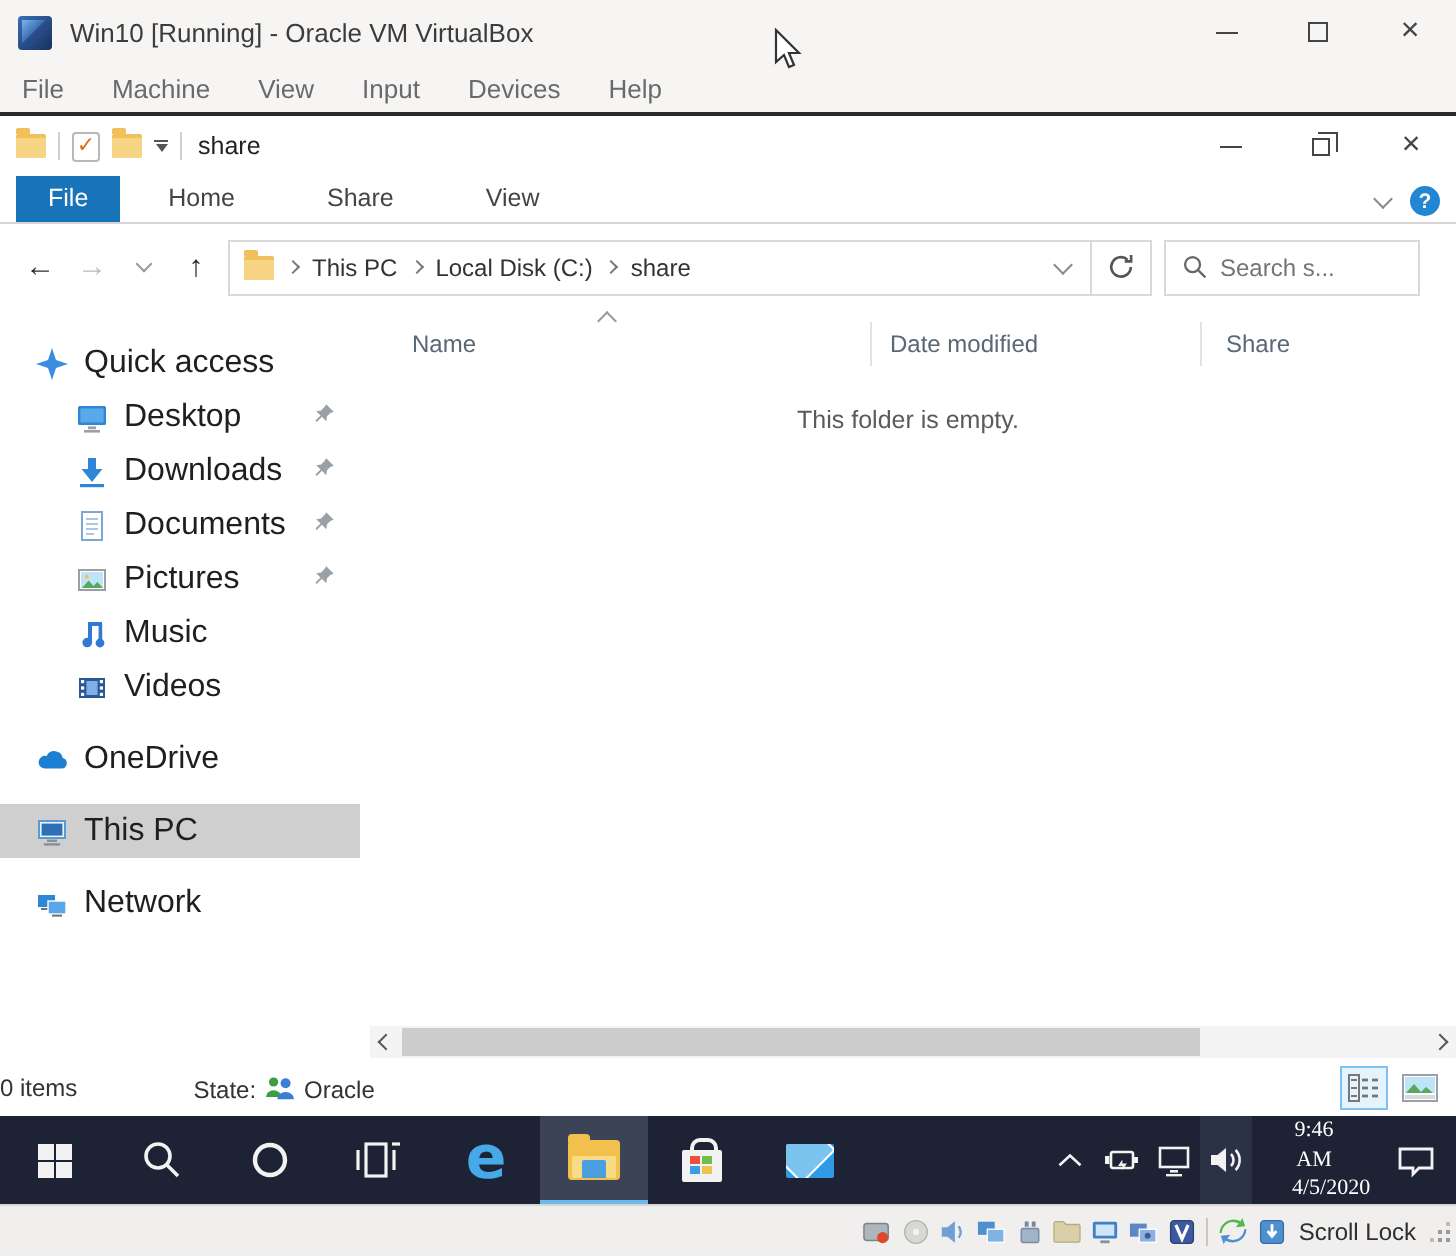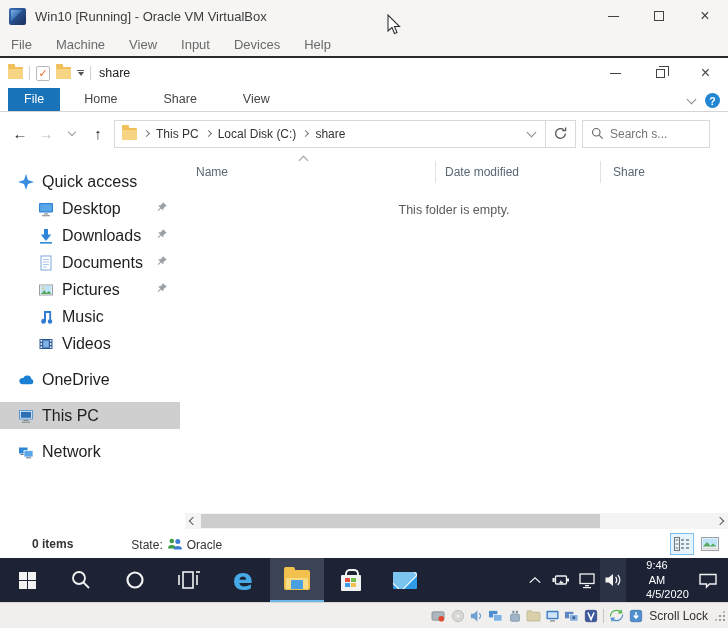--- a/index.html
+++ b/index.html
@@ -71,37 +71,37 @@
   .side-item.child { padding-left:38px;text-align:right; }
   .side-item.selected { background:#cfcfcf; }
   .side-item .lbl { margin-left:8px; font-size:16px; color:#1f1f1f; white-space:nowrap; }
   .side-item .pin { position:absolute; right:12px; top:6px; }
   .side-gap { height:9px; }
   .icon16 { width:16px; height:16px; flex:0 0 16px; display:inline-block; }
 
   .filelist { position:relative; flex:1; height:100%; }
   .col-headers { position:absolute; left:0; top:4px; height:26px; width:100%; display:flex; align-items:center; }
   .col { font-size:12px; color:#5a6775; }
-  .col-name { position:absolute; left:16px; }
+  .col-name { position:absolute; left:26px; }
   .col-date { position:absolute; left:265px; }
   .col-type { position:absolute; left:433px; }
   .col-div { position:absolute; top:2px; width:1px; height:22px; background:#e2e2e2; }
   .sort-caret { position:absolute; left:120px; top:-2px; width:7px; height:7px; border-left:1.2px solid #9a9a9a; border-top:1.2px solid #9a9a9a; transform:rotate(45deg); }
   .empty-msg { position:absolute; left:0; top:48px; width:100%; text-align:center; font-size:12.5px; color:#5a5a5a; }
 
   .hscroll { position:absolute; left:5px; bottom:1px; right:0; height:16px; background:#f4f4f4; display:flex; align-items:center; }
   .hs-arrow { width:16px; height:16px; display:flex; align-items:center; justify-content:center; }
   .hs-chev { width:6px; height:6px; border-left:1.5px solid #5a5a5a; border-bottom:1.5px solid #5a5a5a; }
   .hs-chev.left { transform:rotate(45deg); }
   .hs-chev.right { transform:rotate(-135deg); }
   .hs-track { flex:1; height:16px; position:relative; }
   .hs-thumb { position:absolute; left:0; top:1px; width:78%; height:14px; background:#cdcdcd; }
 
   .ex-statusbar { position:absolute; left:0; top:472px; width:728px; height:28px; background:#fff; display:flex; align-items:center; }
-  .st-items { margin-left:32px; font-size:12px; color:#333;font-weight:bold; }
+  .st-items { margin-left:0; font-size:12px; color:#333; }
   .st-state { margin-left:58px; font-size:12px; color:#333; display:flex; align-items:flex-end; gap:4px; }
   .view-btns { margin-left:auto; margin-right:6px; display:flex; gap:4px; }
   .view-btn { width:24px; height:22px; display:flex; align-items:center; justify-content:center; border:1px solid transparent; }
   .view-btn.selected { border:1px solid #7ec0f0; background:#e5f3fd; }
 
   
   .taskbar { position:absolute; left:0; top:558px; width:728px; height:44px; background:#1d2335; display:flex; align-items:stretch; }
   .tb-slot { width:54px; height:44px; display:flex; align-items:center; justify-content:center; position:relative; }
   .tb-slot.active { background:#3c4356; }
   .tb-slot.active::after { content:""; position:absolute; left:0; bottom:0; width:100%; height:2px; background:#6cb8ea; }
@@ -114,21 +114,21 @@
   .tb-folder .front { position:absolute; left:2px; top:8px; width:22px; height:11px; background:#f7dc85; border-radius:1px; }
   .tb-folder .pocket { position:absolute; left:7px; top:10px; width:12px; height:9px; background:#4a9fe0; border-radius:1px 1px 0 0; }
   .store-bag { position:relative; width:20px; height:16px; background:#f2f2f2; border-radius:1px; margin-top:6px; }
   .store-bag::before { content:""; position:absolute; left:4px; top:-6px; width:10px; height:10px; border:2px solid #f2f2f2; border-bottom:none; border-radius:5px 5px 0 0; }
   .store-grid { position:absolute; left:4px; top:3px; width:12px; height:10px; display:grid; grid-template-columns:5px 5px; grid-template-rows:4px 4px; gap:1px; }
   .mail-env { position:relative; width:24px; height:17px; background:#2e9be6; border-radius:1px; overflow:hidden; }
   .mail-env::before { content:""; position:absolute; left:-4px; top:-9px; width:22px; height:22px; transform:rotate(45deg); background:#7cc4f0; border:1.5px solid #fff; }
   .tray { margin-left:auto; display:flex; align-items:center; }
   .tray-btn { width:26px; height:44px; display:flex; align-items:center; justify-content:center; }
   .tray-btn.hl { background:#2b3246; }
-  .clock { width:62px; text-align:center; color:#fff; font-size:11px; line-height:1.35; padding:0 20px; }
+  .clock { width:62px; text-align:center; color:#fff; font-size:11px; line-height:1.35; padding:0 20px;font-family:Liberation Serif, serif; }
   .action-center { width:40px; height:44px; display:flex; align-items:center; justify-content:center; }
 
   
   .vbox-statusbar { position:absolute; left:0; top:602px; width:728px; height:26px; background:#f0efee; border-top:1px solid #d8d6d4; display:flex; align-items:center; justify-content:flex-end; }
   .vb-ico { width:17px; height:16px; display:flex; align-items:center; justify-content:center; margin:0 1px; }
   .vb-sep { width:1px; height:14px; background:#c9c7c5; margin:0 3px; }
   .scroll-lock { font-size:12px; color:#2f2f2f; margin:0 6px 0 4px; }
   .grip { width:12px; height:12px; margin-right:2px; position:relative; }
   .grip::before { content:""; position:absolute; right:1px; bottom:1px; width:2px; height:2px; background:#9a9a9a;
     box-shadow:-4px 0 #9a9a9a, 0 -4px #9a9a9a, -8px 0 #bdbdbd, 0 -8px #bdbdbd, -4px -4px #9a9a9a; }

